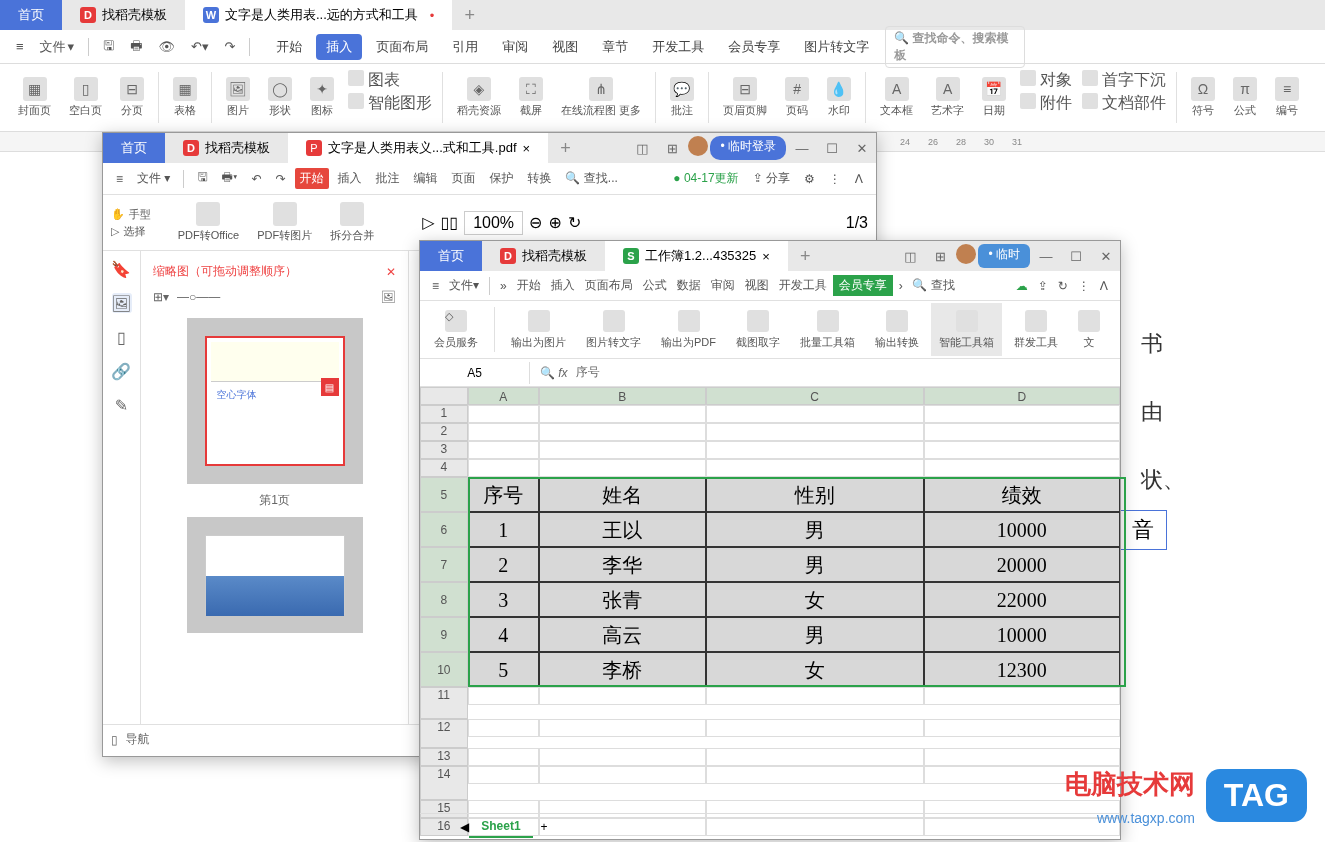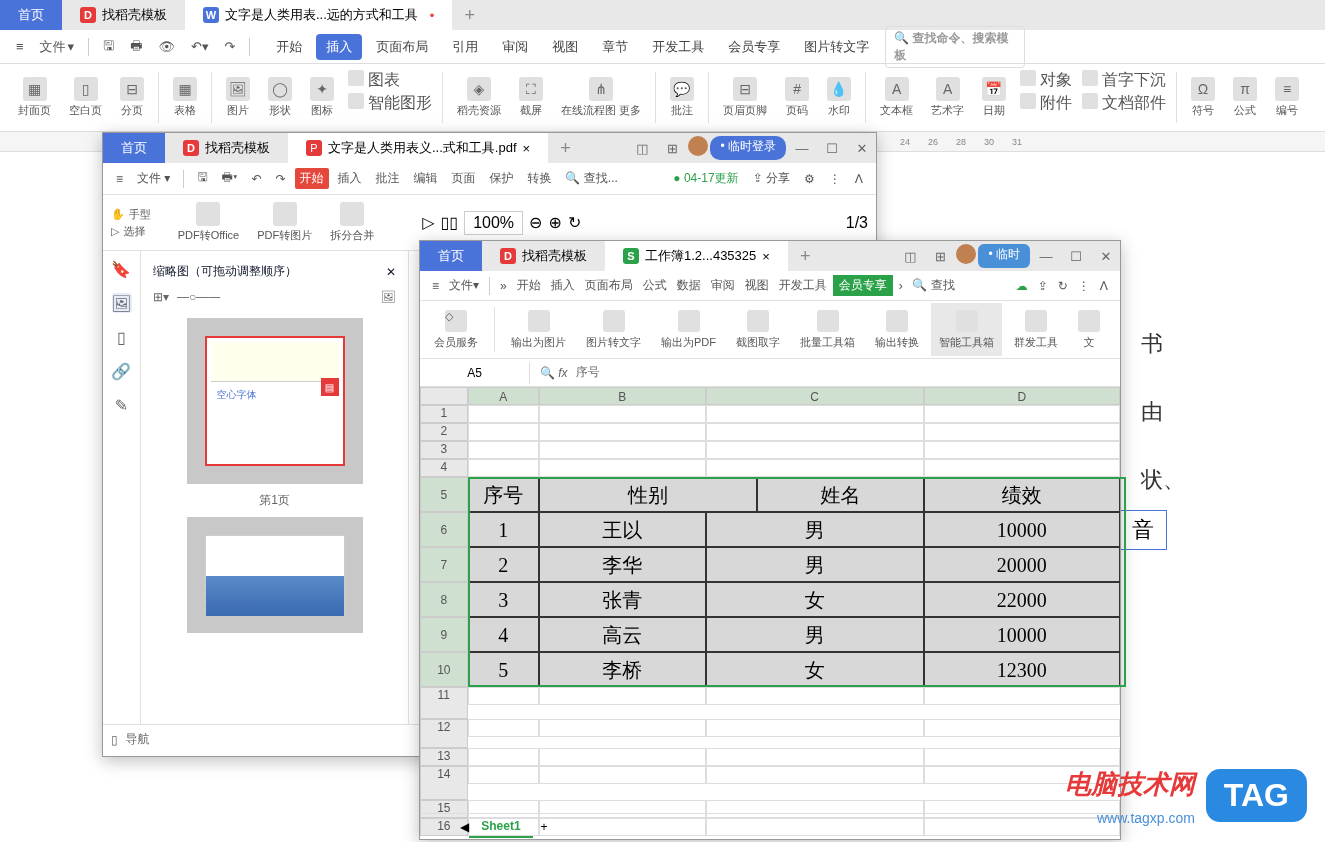--- a/index.html
+++ b/index.html
@@ -46,21 +46,21 @@
 .pdf-toolbar2 { display: flex; align-items: center; height: 56px; border-bottom: 1px solid #e0e0e0; padding: 0 8px; gap: 6px; }
 .pt2-col { display: flex; flex-direction: column; gap: 2px; font-size: 11px; color: #555; }
 .pt2-row { display: flex; align-items: center; gap: 4px; cursor: pointer; }
 .pt2-big { display:flex; flex-direction:column; align-items:center; font-size:11px; color:#555; cursor:pointer; padding: 0 6px;}
 .pt2-big .big-ico { width:24px; height:24px; background:#e0e0e0; border-radius:3px; margin-bottom:2px;}
 .pdf-body { display: flex; height: calc(100% - 150px); }
 .pdf-side { width: 38px; border-right: 1px solid #e0e0e0; display: flex; flex-direction: column; align-items: center; padding-top: 8px; gap: 14px; }
 .side-ico { width: 20px; height: 20px; color:#666; cursor: pointer; display:flex;align-items:center;justify-content:center; }
 .side-ico.active { background:#e6edf9; border-radius:3px; padding:2px; }
 .thumb-panel { width: 268px; border-right: 1px solid #e0e0e0; padding: 8px; overflow: hidden; }
-.thumb-hdr { display: flex; align-items: center; font-size: 12px; color: #0f172a; padding: 4px; justify-content:space-between;}
+.thumb-hdr { display: flex; align-items: center; font-size: 12px; color: #ef4444; padding: 4px; justify-content:space-between;}
 .thumb-ctrls { display:flex; align-items:center; gap:8px; padding: 6px 4px; font-size:12px; color:#666;}
 .thumb-page { background: #c8c8c8; padding: 18px; margin: 8px auto; width: 176px; position:relative; }
 .thumb-inner { background: #fff; height: 130px; border: 2px solid #e63a3a; font-size: 6px; padding:4px; color:#333; }
 .thumb-label { text-align: center; font-size: 12px; color: #666; margin-top: 4px; }
 .pdf-footer { height: 30px; border-top: 1px solid #e0e0e0; display:flex; align-items:center; padding: 0 8px; gap:8px; font-size:12px; color:#666;}
 
 
 .ss-window { position: absolute; left: 419px; top: 240px; width: 702px; height: 600px; background: #fff; border: 1px solid #999; box-shadow: 0 4px 16px rgba(0,0,0,0.25); }
 .ss-toolbar { display:flex; align-items:center; height:30px; padding:0 8px; border-bottom:1px solid #e0e0e0; font-size:12px; color:#555; gap:2px;}
 .ss-menu { padding: 2px 4px; cursor:pointer; }
@@ -83,21 +83,21 @@
 .c-A{width:72px;} .c-B{width:168px;} .c-C{width:220px;} .c-D{width:198px;}
 .green-border { position:absolute; border:2px solid #2ba24a; pointer-events:none;}
 .ss-tabs-bottom { position:absolute; bottom:0; left:0; right:0; height:26px; border-top:1px solid #ddd; display:flex; align-items:center; padding:0 40px; font-size:12px;}
 .sheet-tab { padding:3px 12px; border-bottom:2px solid #2ba24a; color:#2ba24a;font-weight:bold; }
 
 
 .doc-text { position:absolute; right:140px; top:320px; font-size:22px; font-family:"SimSun",serif; color:#333; line-height:48px; text-align:left;}
 .doc-box { position:absolute; right:158px; top:510px; border:1px solid #4a73d9; padding:4px 12px; font-size:22px; font-family:"SimSun",serif;}
 
 
-.wm1 { position:absolute; right:130px; bottom:40px; font-size:26px; font-weight:bold; color:#e63a3a; font-style:italic;}
+.wm1 { position:absolute; right:130px; bottom:40px; font-size:26px; font-weight:bold; color:#e63a3a; }
 .wm1b { position:absolute; right:130px; bottom:16px; font-size:14px; color:#4a90d9;}
 .tag { position:absolute; right:18px; bottom:20px; background:#2a89e0; color:#fff; padding:8px 18px; border-radius:14px; font-size:32px; font-weight:bold;}
 .linshi-btn { background:#4a73d9; color:#fff; padding:2px 10px; border-radius:10px; font-size:12px;}
 .linshi-btn2 { background:#4a90d9; color:#fff; padding:2px 10px; border-radius:6px; font-size:12px;}
 .avatar { width:20px; height:20px; border-radius:50%; background:#c08050;}
 </style>
 </head>
 <body>
 
 <div class="main-tabs">
@@ -511,22 +511,22 @@
     <div class="ss-row">
         <div class="row-hdr" style="height:18px">4</div>
         <div class="cell empty c-A"></div>
         <div class="cell empty c-B"></div>
         <div class="cell empty c-C"></div>
         <div class="cell empty c-D"></div>
       </div>
     <div class="ss-row">
         <div class="row-hdr sel" style="height:35px;line-height:35px">5</div>
         <div class="cell c-A">序号</div>
+        <div class="cell c-B">姓名</div>
         <div class="cell c-C">性别</div>
-        <div class="cell c-B">姓名</div>
         <div class="cell c-D">绩效</div>
       </div>
     <div class="ss-row">
         <div class="row-hdr sel" style="height:35px;line-height:35px">6</div>
         <div class="cell c-A">1</div>
         <div class="cell c-B">王以</div>
         <div class="cell c-C">男</div>
         <div class="cell c-D">10000</div>
       </div>
     <div class="ss-row">

